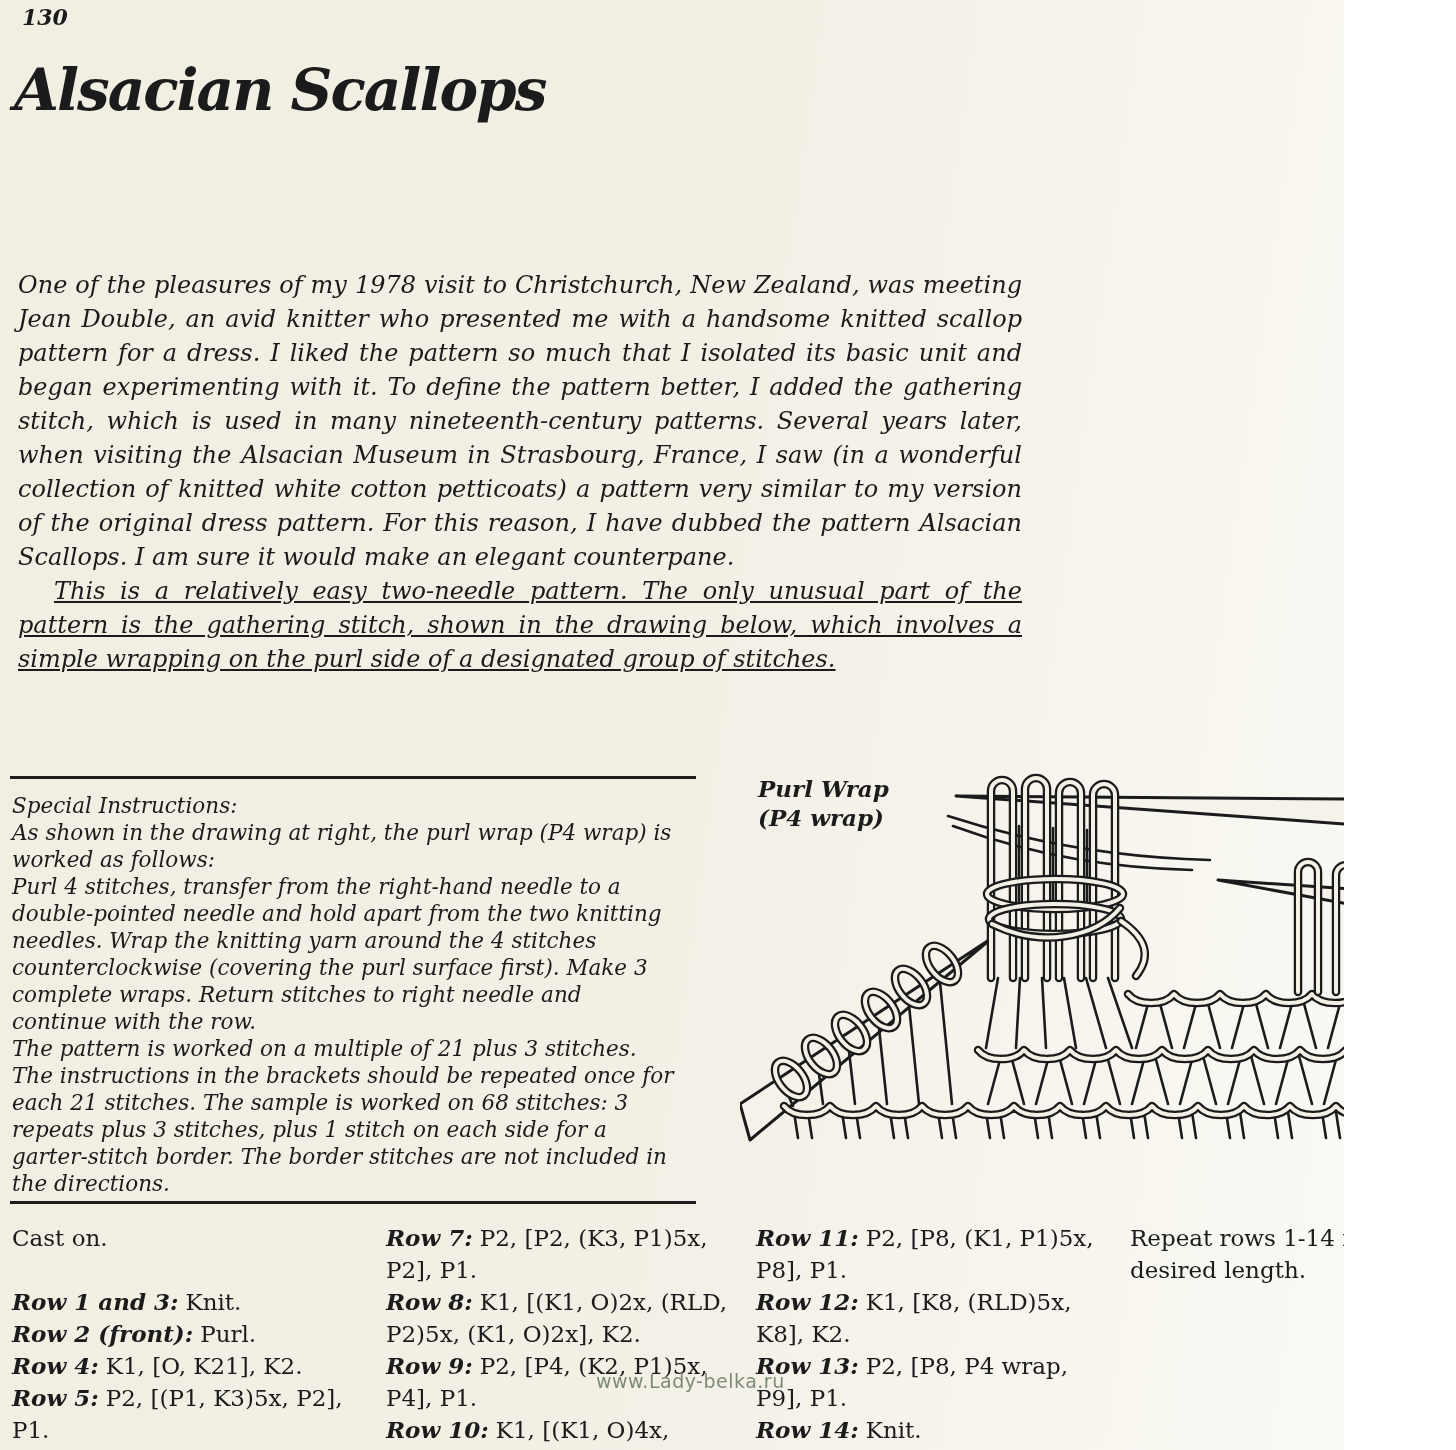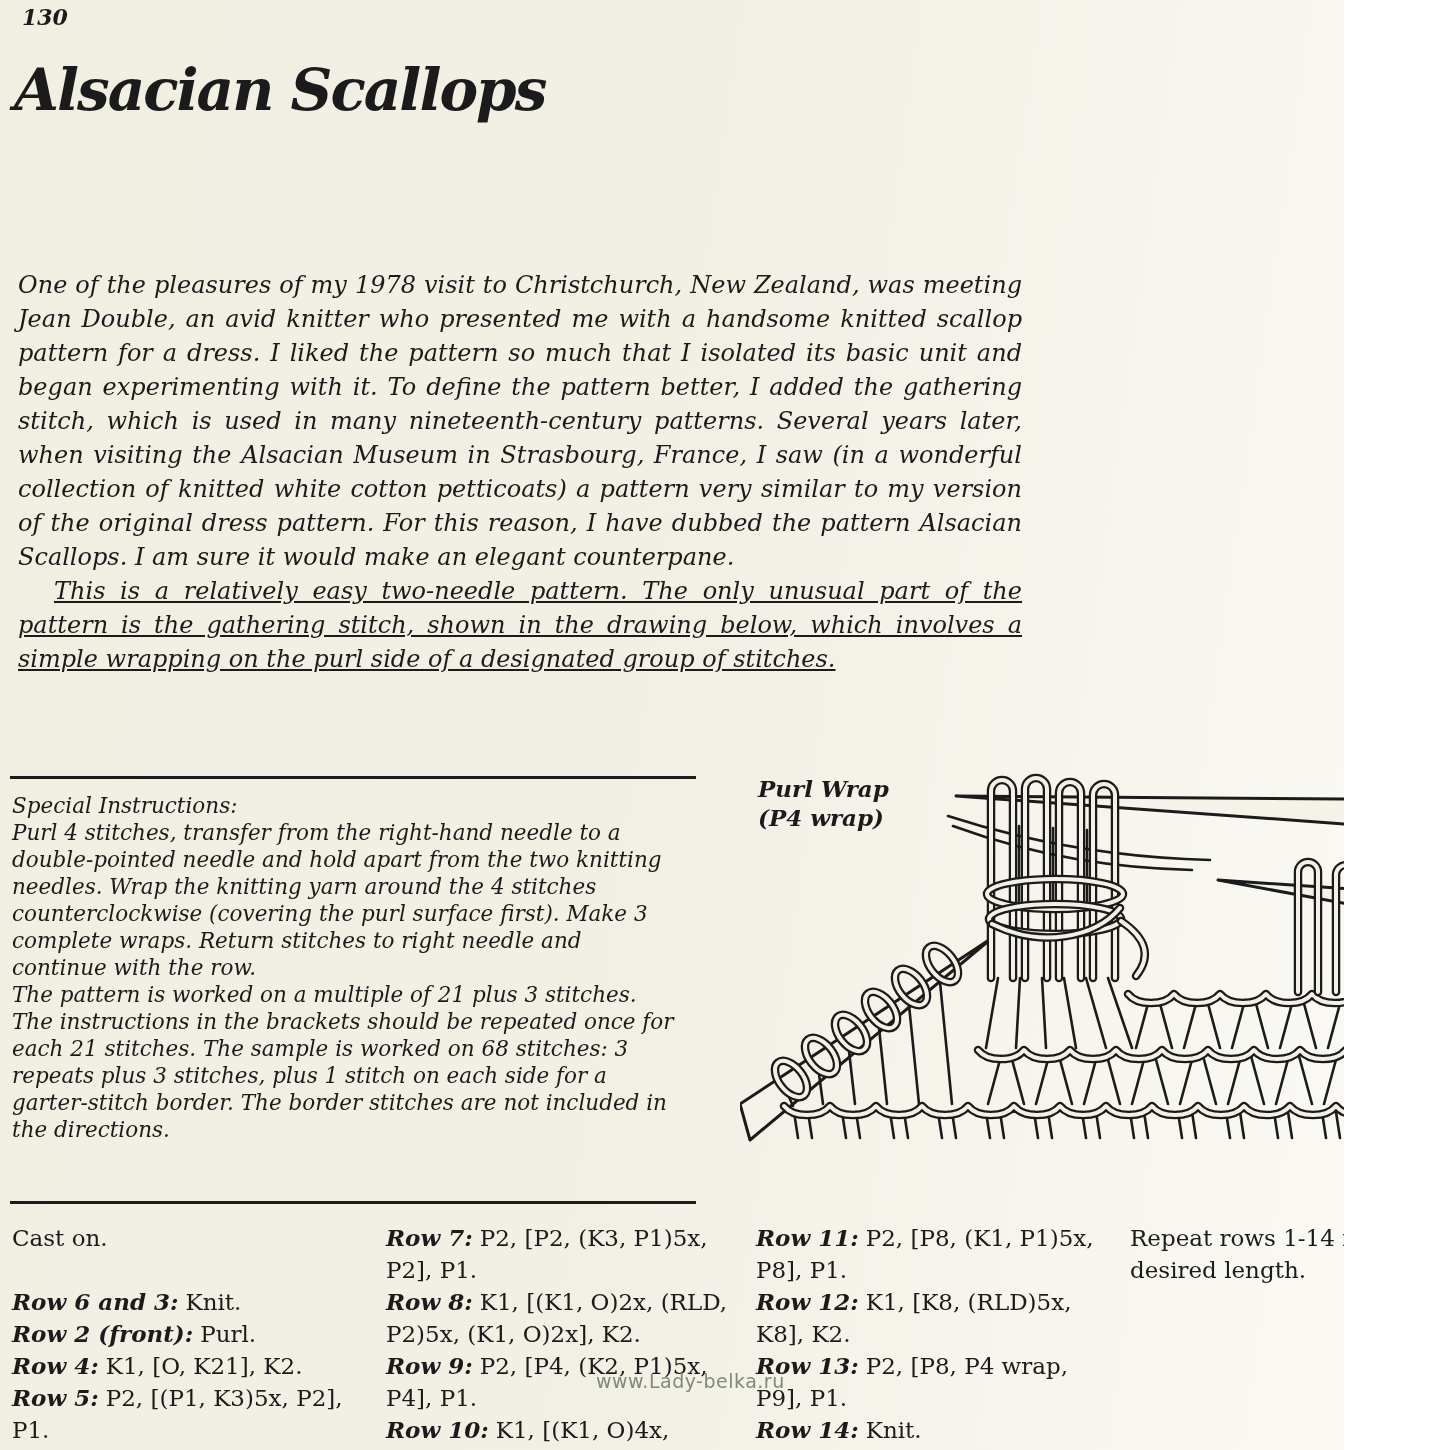--- a/index.html
+++ b/index.html
@@ -73,20 +73,21 @@
 
   <div class="abs intro">
     <p>One of the pleasures of my 1978 visit to Christchurch, New Zealand, was meeting Jean Double, an avid knitter who presented me with a handsome knitted scallop pattern for a dress. I liked the pattern so much that I isolated its basic unit and began experimenting with it. To define the pattern better, I added the gathering stitch, which is used in many nineteenth-century patterns. Several years later, when visiting the Alsacian Museum in Strasbourg, France, I saw (in a wonderful collection of knitted white cotton petticoats) a pattern very similar to my version of the original dress pattern. For this reason, I have dubbed the pattern Alsacian Scallops. I am sure it would make an elegant counterpane.</p>
     <p class="ind">This is a relatively easy two-needle pattern. The only unusual part of the pattern is the gathering stitch, shown in the drawing below, which involves a simple wrapping on the purl side of a designated group of stitches.</p>
   </div>
 
   <div class="abs rule r1"></div>
 
   <div class="abs si">
     <p>Special Instructions:</p>
+    <p>As shown in the drawing at right, the purl wrap (P4 wrap) is worked as follows:</p>
     <p>Purl 4 stitches, transfer from the right-hand needle to a double-pointed needle and hold apart from the two knitting needles. Wrap the knitting yarn around the 4 stitches counterclockwise (covering the purl surface first). Make 3 complete wraps. Return stitches to right needle and continue with the row.</p>
     <p>The pattern is worked on a multiple of 21 plus 3 stitches. The instructions in the brackets should be repeated once for each 21 stitches. The sample is worked on 68 stitches: 3 repeats plus 3 stitches, plus 1 stitch on each side for a garter-stitch border. The border stitches are not included in the directions.</p>
   </div>
 
   <div class="abs rule r2"></div>
 
   <svg class="abs illus" width="716" height="452" viewBox="0 0 716 452">
 
     <g>
       <polygon class="kneedle" points="216,30 716,34 716,66"></polygon>
@@ -164,21 +165,21 @@
     </g>
   </svg>
 
   <div class="abs figcap">
     <div>Purl Wrap</div>
     <div>(P4 wrap)</div>
   </div>
 
   <div class="abs col col1">
     <p class="caston">Cast on.</p>
-    <p class="prow"><span class="rlabel">Row 6 and 3:</span><span>Knit.</span></p>
+    <p class="prow"><span class="rlabel">Row 1 and 3:</span><span>Knit.</span></p>
     <p class="prow"><span class="rlabel">Row 2 (front):</span><span>Purl.</span></p>
     <p class="prow"><span class="rlabel">Row 4:</span><span>K1, [O, K21], K2.</span></p>
     <p class="prow"><span class="rlabel">Row 5:</span><span>P2, [(P1, K3)5x, P2], P1.</span></p>
     <p class="prow"><span class="rlabel">Row 6:</span><span>K1, [K1, O, K1, (P3, K1)5x, O], K2.</span></p>
   </div>
 
   <div class="abs col col2">
     <p class="prow"><span class="rlabel">Row 7:</span><span>P2, [P2, (K3, P1)5x, P2], P1.</span></p>
     <p class="prow"><span class="rlabel">Row 8:</span><span>K1, [(K1, O)2x, (RLD, P2)5x, (K1, O)2x], K2.</span></p>
     <p class="prow"><span class="rlabel">Row 9:</span><span>P2, [P4, (K2, P1)5x, P4], P1.</span></p>

